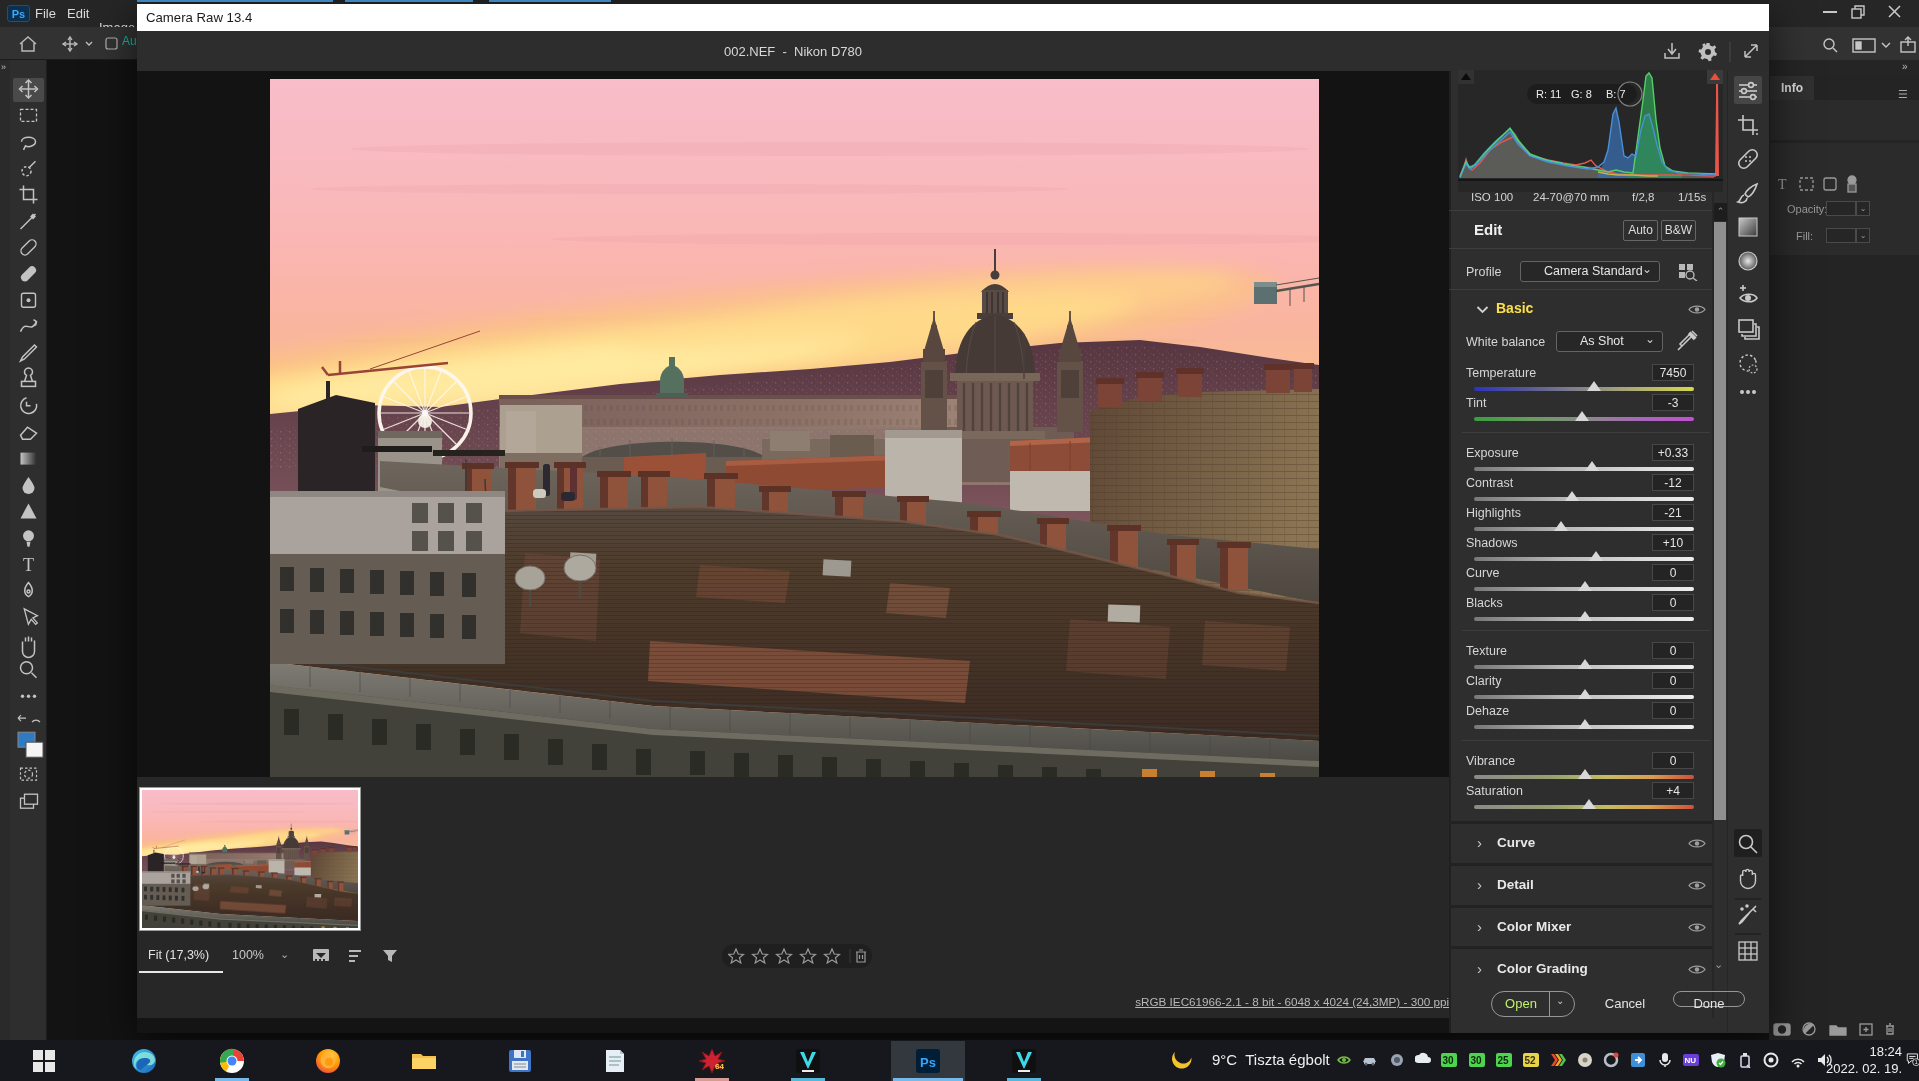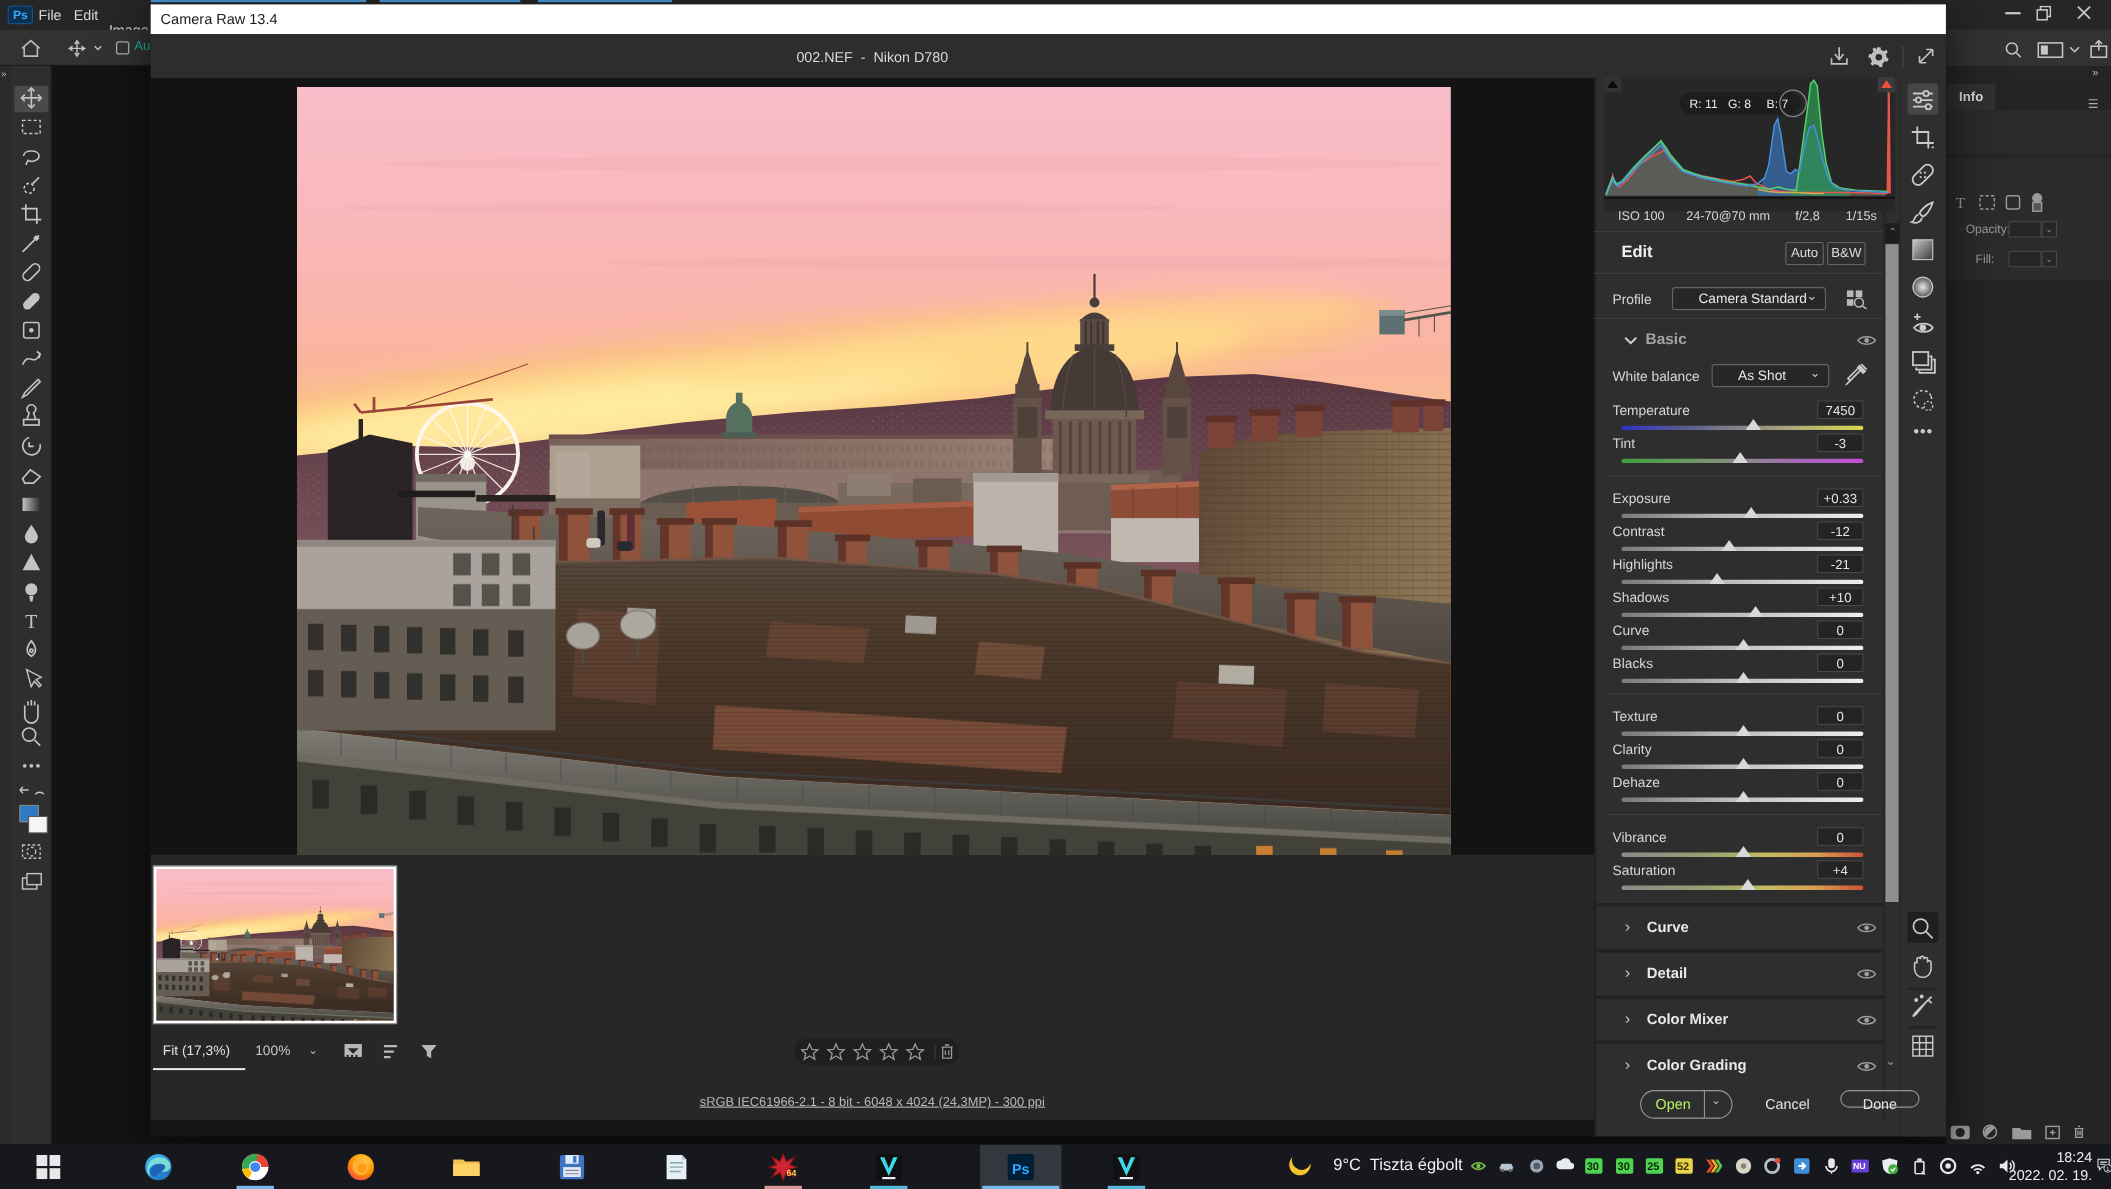--- a/index.html
+++ b/index.html
@@ -648,21 +648,21 @@
     <path d="M8,2 L10.2,7 L15.5,7.4 L11.5,10.8 L12.8,16 L8,13 L3.2,16 L4.5,10.8 L0.5,7.4 L5.8,7 Z" fill="none" stroke="#9a9a9a" stroke-width="1.2"></path>
     <path d="M32,2 L34.2,7 L39.5,7.4 L35.5,10.8 L36.8,16 L32,13 L27.2,16 L28.5,10.8 L24.5,7.4 L29.8,7 Z" fill="none" stroke="#9a9a9a" stroke-width="1.2"></path>
     <path d="M56,2 L58.2,7 L63.5,7.4 L59.5,10.8 L60.8,16 L56,13 L51.2,16 L52.5,10.8 L48.5,7.4 L53.8,7 Z" fill="none" stroke="#9a9a9a" stroke-width="1.2"></path>
     <path d="M80,2 L82.2,7 L87.5,7.4 L83.5,10.8 L84.8,16 L80,13 L75.2,16 L76.5,10.8 L72.5,7.4 L77.8,7 Z" fill="none" stroke="#9a9a9a" stroke-width="1.2"></path>
     <path d="M104,2 L106.2,7 L111.5,7.4 L107.5,10.8 L108.8,16 L104,13 L99.2,16 L100.5,10.8 L96.5,7.4 L101.8,7 Z" fill="none" stroke="#9a9a9a" stroke-width="1.2"></path>
     <line x1="122" y1="2" x2="122" y2="16" stroke="#3a3a3a" stroke-width="1"></line>
     <g stroke="#9a9a9a" fill="none" stroke-width="1.2">
       <path d="M128,5 L138,5 M129,5 L129,15 L137,15 L137,5 M131,3 L135,3 M131.5,8 L131.5,12 M134.5,8 L134.5,12"></path>
     </g>
   </svg>
-<div class="abs" style="left:137px;top:995px;width:1312px;text-align:center;font-size:11.7px;color:#b8b8b8"><span style="text-decoration:underline">sRGB IEC61966-2.1 - 8 bit - 6048 x 4024 (24,3MP) - 300 ppi</span></div>
+<div class="abs" style="left:137px;top:995px;width:1312px;text-align:right;font-size:11.7px;color:#b8b8b8"><span style="text-decoration:underline">sRGB IEC61966-2.1 - 8 bit - 6048 x 4024 (24,3MP) - 300 ppi</span></div>
 <div class="abs" style="left:1449px;top:71px;width:320px;height:962px;background:#2e2e2e;border-left:2px solid #202020"></div>
 <div class="abs" style="left:1458px;top:70px;width:265px;height:122px">
     <svg width="265" height="122" viewBox="0 0 265 122" style="position:absolute;left:0;top:0">
   <rect x="0" y="0" width="265" height="122" fill="#272727"></rect>
   <path d="M2,108 L6,98 8,86 10,94 14,99 20,92 30,78 40,68 52,58 58,64 66,80 80,88 100,92 115,95 125,96 135,97 145,100 160,103 180,104 200,105 220,105 240,106 256,106 256,108 Z" fill="#8f8f8a" opacity="0.5"></path>
   <path d="M140,104 L146,92 150,80 155,44 158,38 161,52 166,86 170,88 174,84 178,86 183,60 187,46 190,44 195,58 199,75 204,92 210,100 216,103 216,108 140,108 Z" fill="#3a6fb0" opacity="0.75"></path>
   <path d="M170,105 L175,103 185,30 188,6 191,3 194,8 198,50 202,78 207,96 215,101 224,103 224,108 170,108 Z" fill="#2f9150" opacity="0.8"></path>
   <polyline points="2,106 6,96 8,90 10,96 14,100 22,93 32,80 44,72 57,66 64,76 74,86 90,90 105,93 118,95 127,93 133,90 138,96 150,102 160,104 175,105 200,105 230,105 252,106 258,106" fill="none" stroke="#e8554a" stroke-width="1.4"></polyline>
   <polyline points="258,106 259,30 259,10 260,106" fill="none" stroke="#e8554a" stroke-width="2"></polyline>
   <polyline points="2,107 5,99 8,92 12,98 18,94 28,82 40,70 52,58 60,70 72,84 88,90 105,94 125,97 140,100 150,102 158,100 166,102 175,103 185,30 188,6 191,3 194,8 198,50 202,78 207,96 215,101 230,103 258,104" fill="none" stroke="#53d06a" stroke-width="1.4"></polyline>
@@ -698,21 +698,21 @@
       <rect x="9" y="1" width="6" height="6"></rect>
       <rect x="1" y="9" width="6" height="6"></rect>
     </g>
       <circle cx="12" cy="12" r="4" fill="none" stroke="#b8b8b8" stroke-width="1.4"></circle>
     <line x1="15" y1="15" x2="19" y2="18" stroke="#b8b8b8" stroke-width="1.4"></line>
   </svg>
 <div class="abs" style="left:1449px;top:289px;width:263px;height:1px;background:#3d3d3d"></div>
 <svg class="abs" style="left:1476px;top:305px" width="13" height="9" viewBox="0 0 13 9">
     <path d="M1.5,2 L6.5,7 L11.5,2" fill="none" stroke="#d0d0d0" stroke-width="1.8"></path>
   </svg>
-<div class="abs" style="left:1496px;top:300px;font-weight:bold;font-size:14px;color:#a3a3a3">Basic</div>
+<div class="abs" style="left:1496px;top:300px;font-weight:bold;font-size:14px;color:#fde047">Basic</div>
 <svg style="position:absolute;left:1688px;top:303px" width="18" height="13" viewBox="0 0 18 13">
     <path d="M1,6.5 C4,2 14,2 17,6.5 C14,11 4,11 1,6.5 Z" fill="none" stroke="#9e9e9e" stroke-width="1.3"></path>
     <circle cx="9" cy="6.5" r="2.2" fill="#9e9e9e"></circle>
   </svg>
 <div class="lbl" style="left:1466px;top:335px">White balance</div>
 <div class="ddown" style="left:1556px;top:331px;width:107px;height:21px">As Shot</div>
 <svg class="abs" style="left:1676px;top:330px" width="22" height="22" viewBox="0 0 22 22">
       <g stroke="#c9c9c9" fill="none" stroke-width="1.6">
       <path d="M14,2 L20,8 M16,1 L21,6 M15,7 L6,16 L2,20 M6,16 L4,14 L13,5"></path>
       <path d="M13,3 L19,9" stroke-width="3.5"></path>

